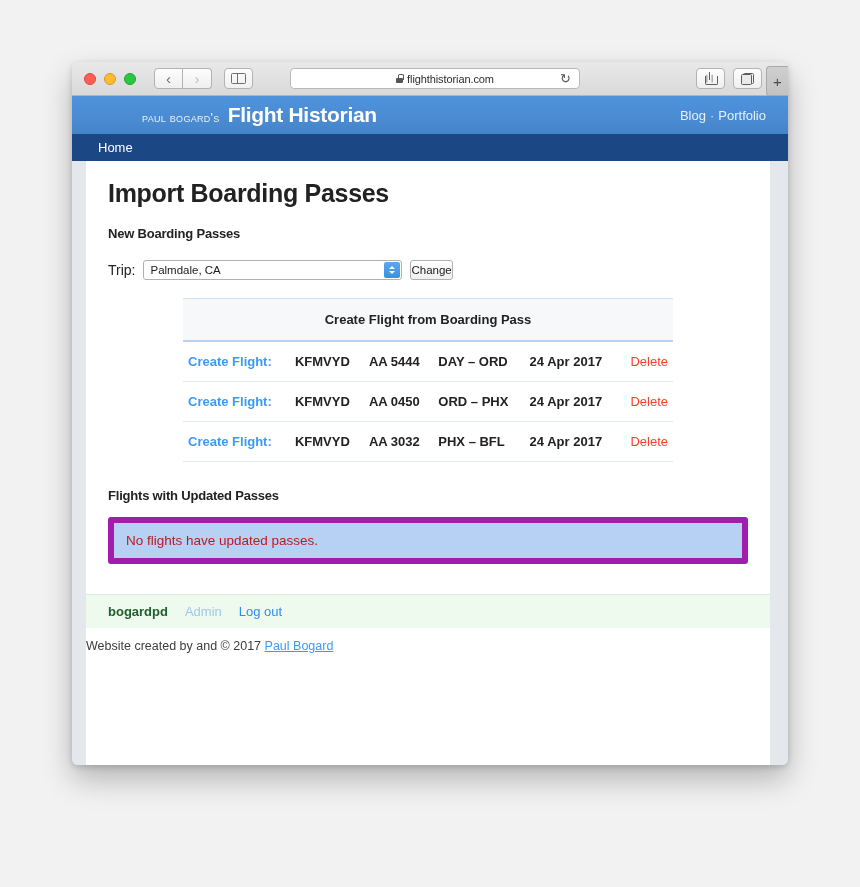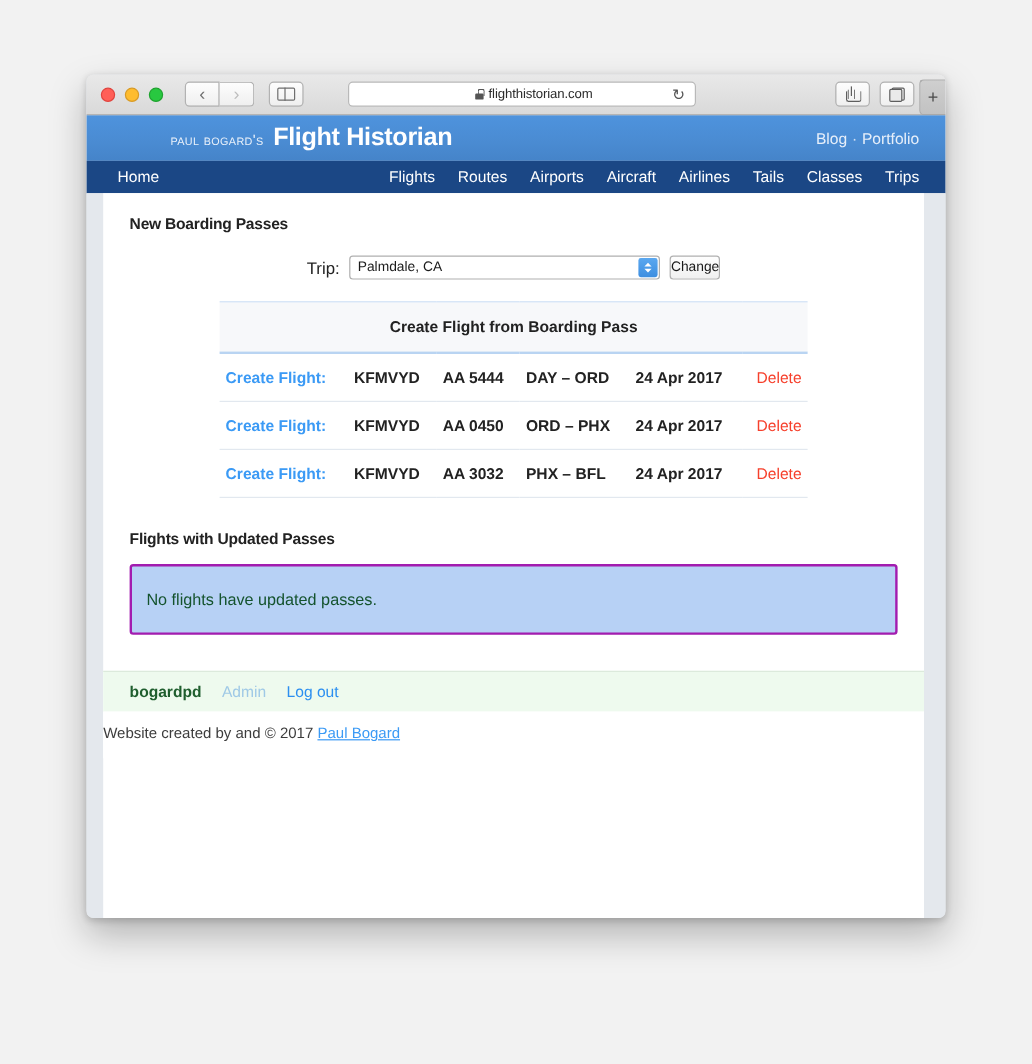--- a/index.html
+++ b/index.html
@@ -159,21 +159,21 @@
     font-size: 25px; font-weight: bold; color: #222;
     letter-spacing: -0.3px; margin-bottom: 18px;
   }
   h2.section-title {
     font-size: 13px; font-weight: bold; color: #222;
     letter-spacing: -0.2px;
   }
 
   
   .trip-row {
-    display: flex; align-items: center; justify-content: center;
+    display: flex; align-items: center; 
     gap: 8px; margin-top: 19px;
   }
   .trip-label { font-size: 14px; color: #222; }
   .trip-select {
     position: relative;
     width: 259px; height: 20px;
     background: #fff;
     border: 1px solid #b0b0b0;
     border-radius: 3px;
     display: flex; align-items: center;
@@ -223,24 +223,24 @@
   td.c-create { padding-left: 12px; }
   .link-create { color: #3b9af5; font-weight: bold; }
   .link-delete { color: #f6402c; }
   td.c-ident, td.c-flight, td.c-route, td.c-date { font-weight: bold; text-align: left; }
   td.c-delete { text-align: right; padding-right: 12px; }
 
   
   .alert-box {
     margin-top: 14px;
     background: #b7d1f5;
-    border: 2px solid #a21caf;
+    border: 6px solid #a21caf;
     border-radius: 3px;
-    padding: 20px 12px;
-    font-size: 13.5px; color: #14532d;
+    padding: 10px 12px;
+    font-size: 13.5px; color: #b91c1c;
   }
 
   
   .user-bar {
     margin-top: 30px;
     background: #eefaee;
     border-top: 1px solid #dceadc;
     padding: 9px 22px;
     display: flex; align-items: center; gap: 17px;
     font-size: 13px;
@@ -308,36 +308,27 @@
     </div>
     <div class="header-links">
       <span>Blog</span>
       <span class="sep">·</span>
       <span>Portfolio</span>
     </div>
   </div>
 
   <div class="navbar">
     <span class="nav-left">Home</span>
-    <div class="nav-right">
-      <span>Flights</span>
-      <span>Routes</span>
-      <span>Airports</span>
-      <span>Aircraft</span>
-      <span>Airlines</span>
-      <span>Tails</span>
-      <span>Classes</span>
-      <span>Trips</span>
-    </div>
   </div>
 
   <div class="page-body">
     <div class="content-col">
       <div class="content-inner">
 
+        <h1 class="page-title">Import Boarding Passes</h1>
         <h2 class="section-title">New Boarding Passes</h2>
 
         <div class="trip-row">
           <span class="trip-label">Trip:</span>
           <div class="trip-select">
             <span>Palmdale, CA</span>
             <span class="select-stepper">
               <span class="stepper-up"></span>
               <span class="stepper-dn"></span>
             </span>

